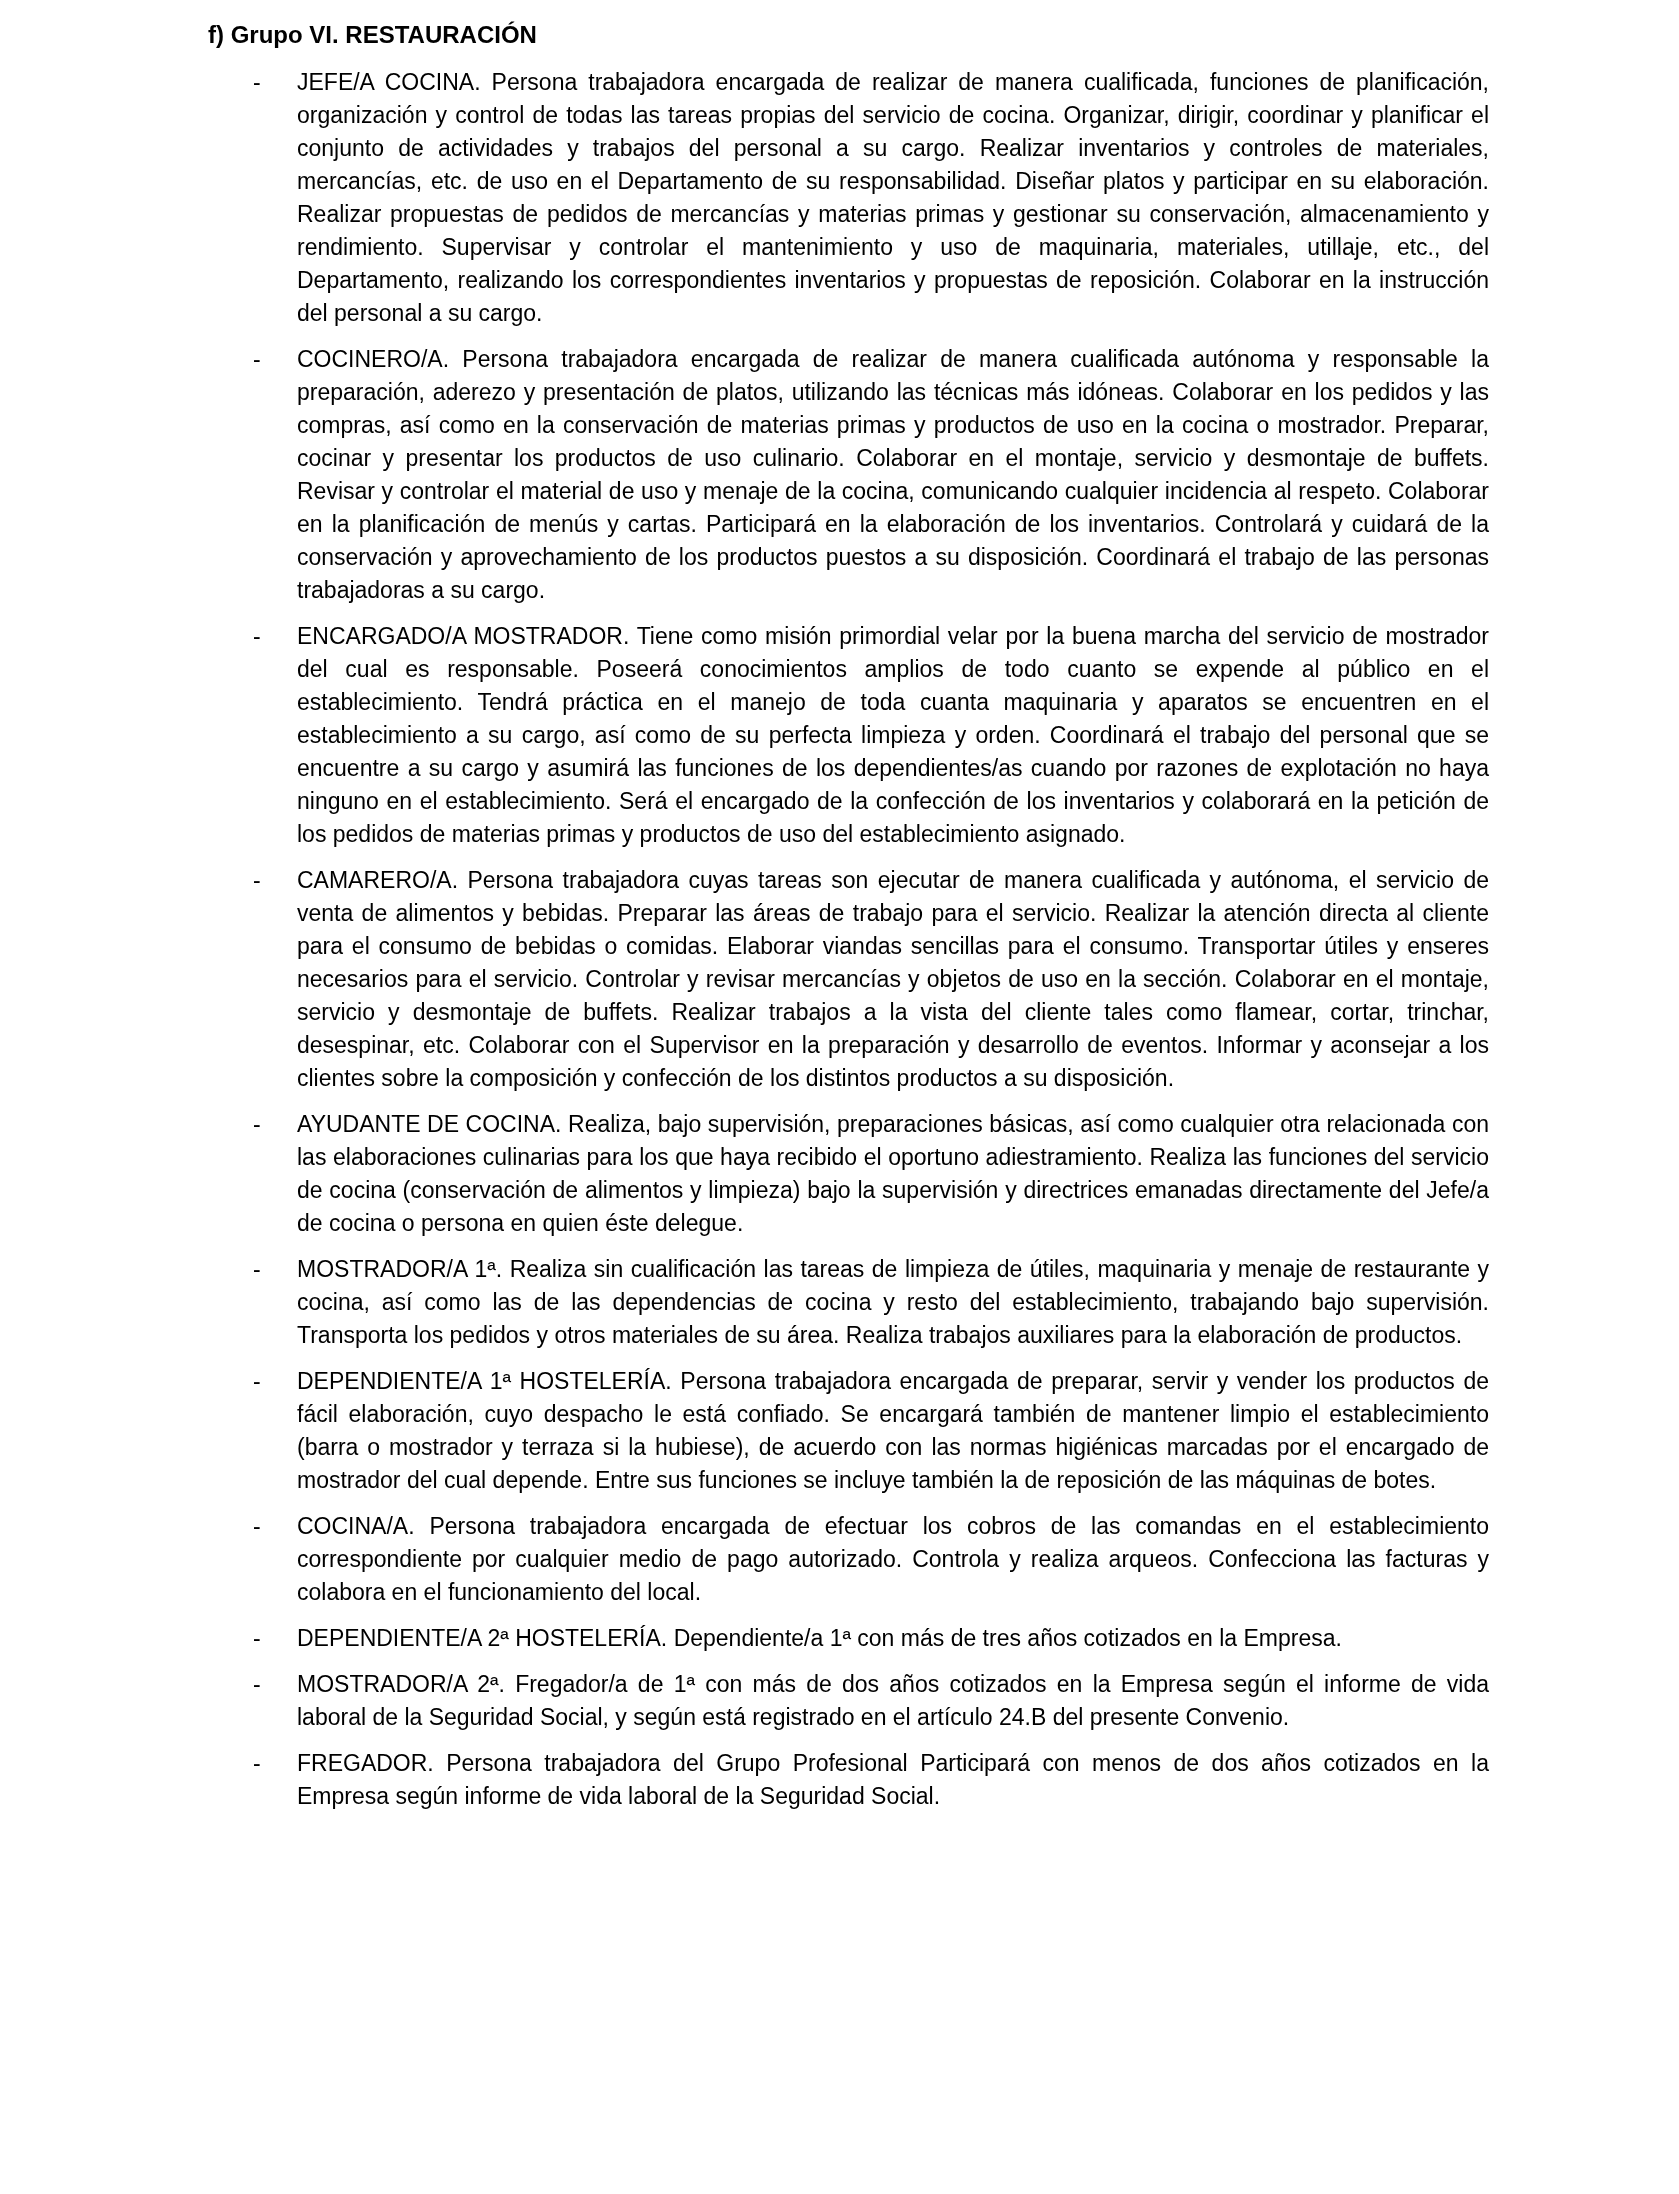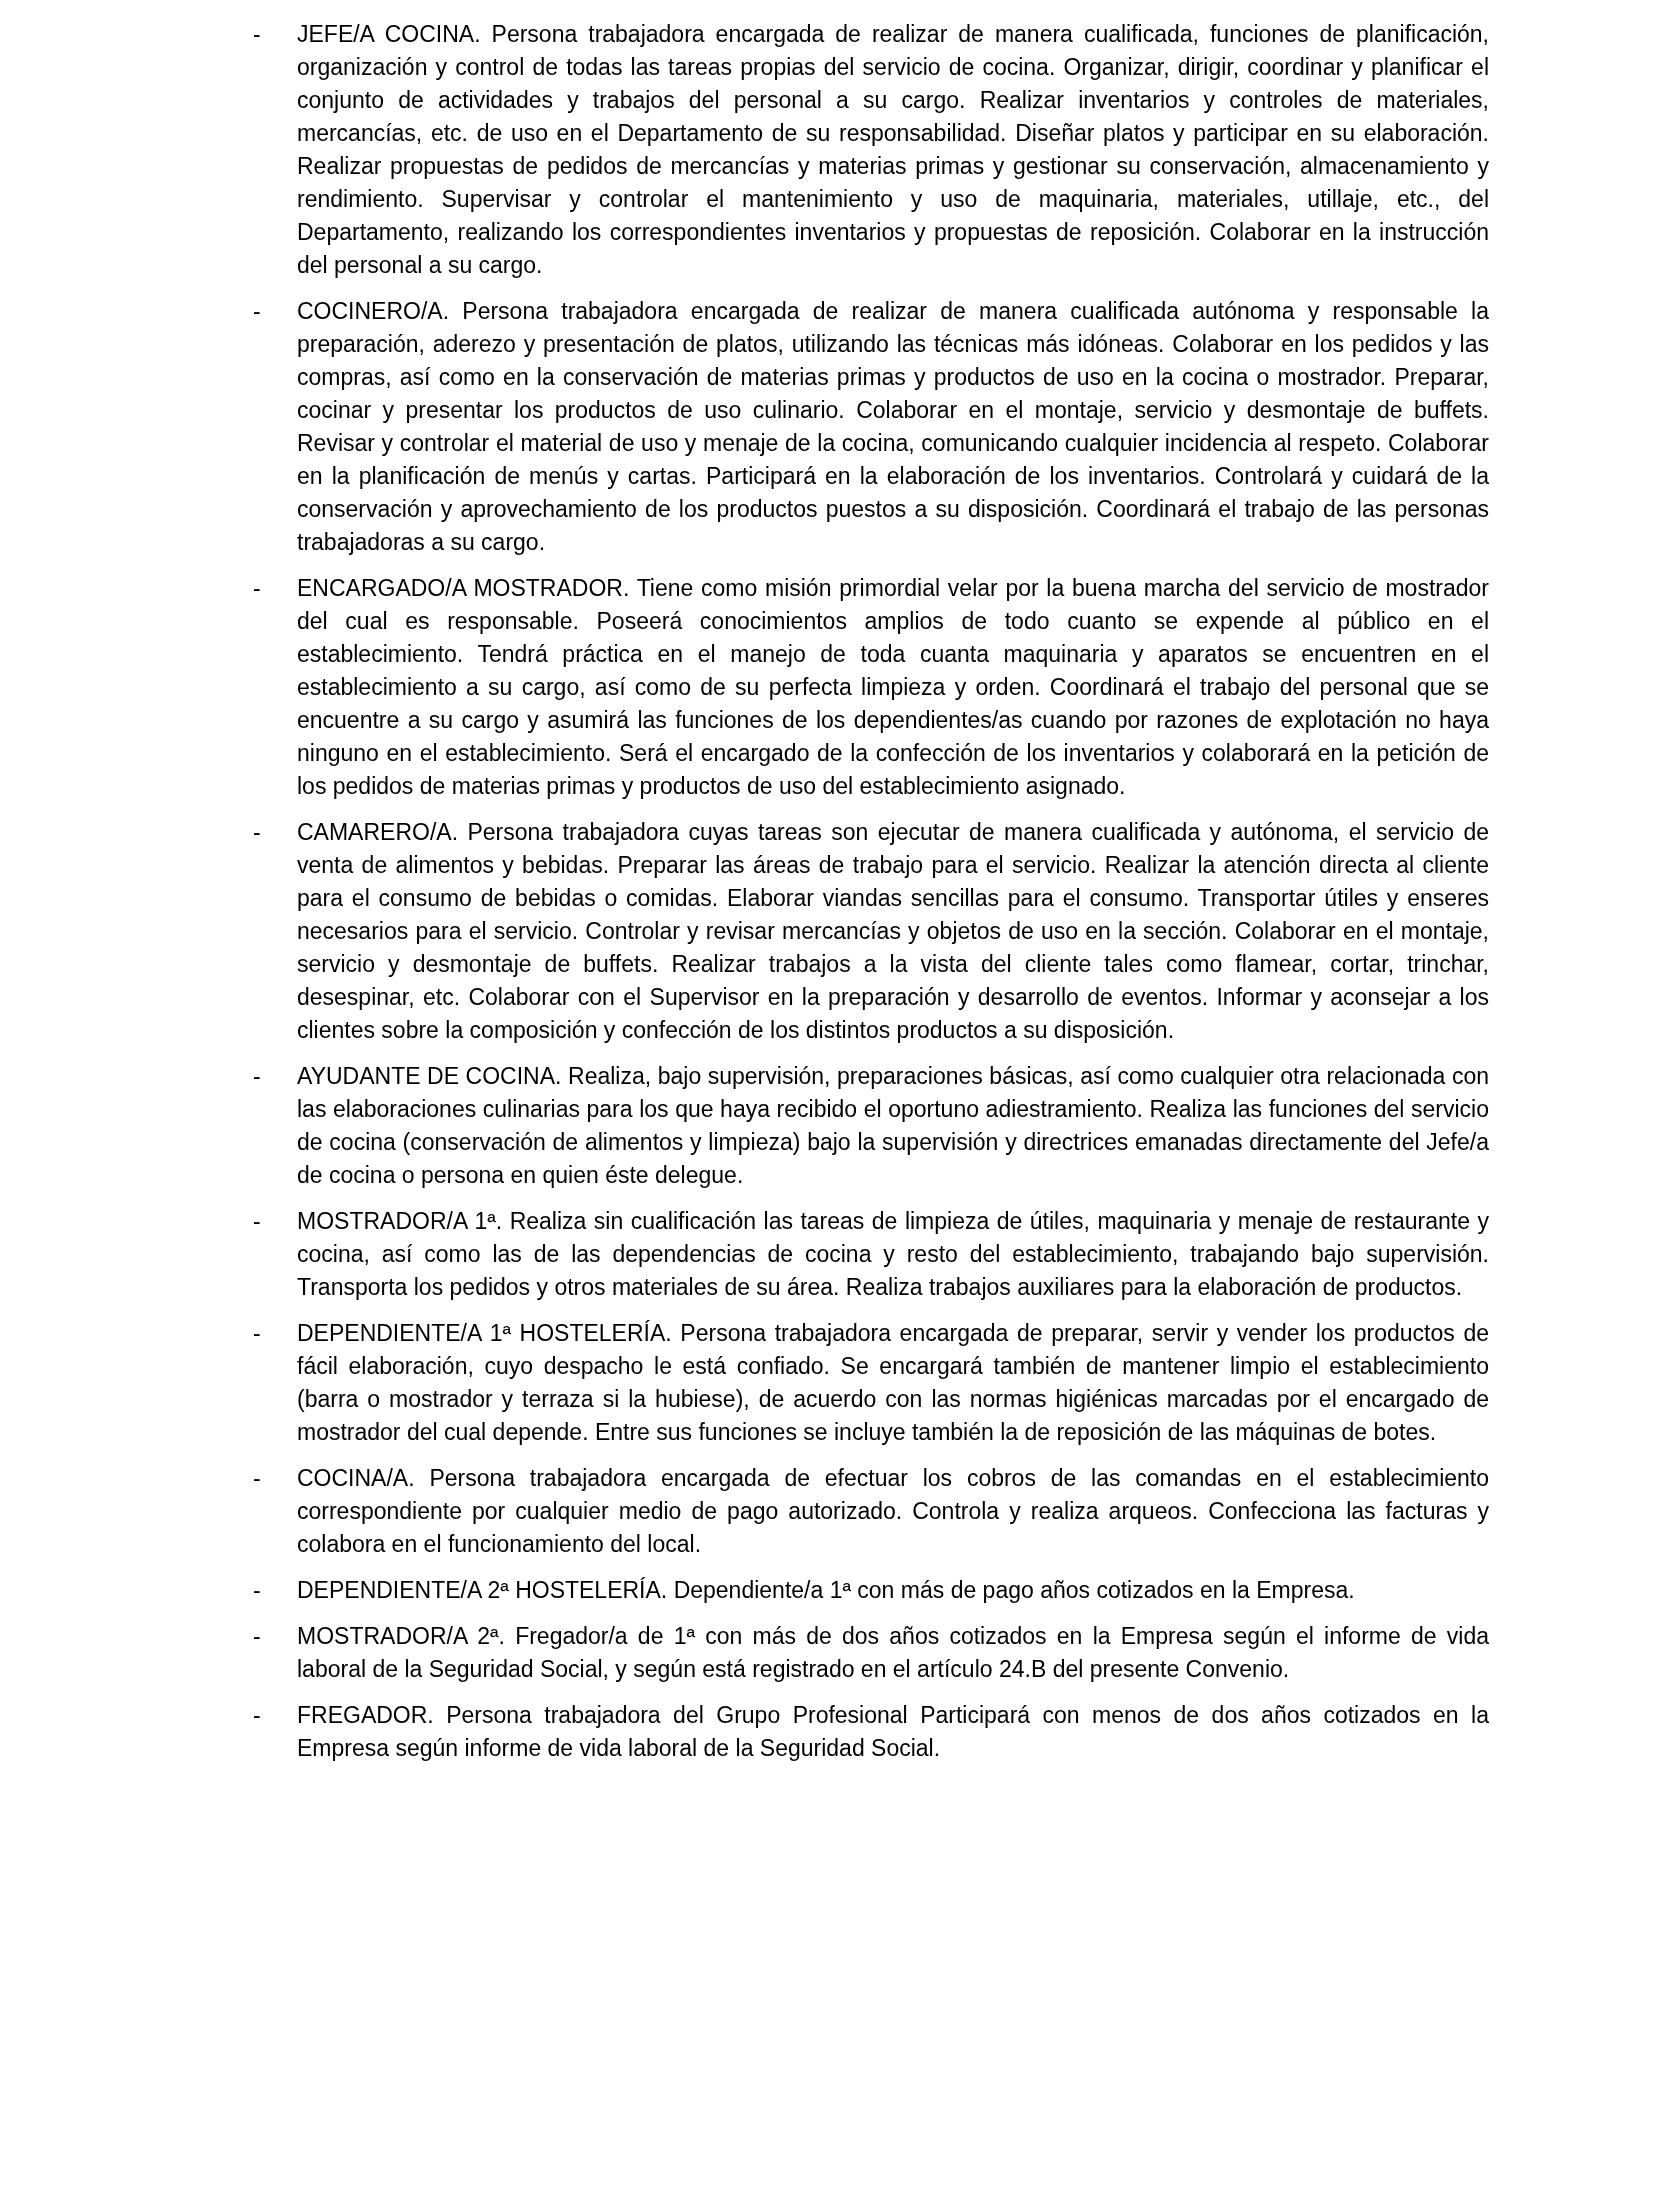--- a/index.html
+++ b/index.html
@@ -38,20 +38,21 @@
   .item-text {
     flex: 1 1 auto;
     text-align: justify;
   }
 </style>
 </head>
 <body>
 
 <div class="page">
 
+  <div class="heading">f) Grupo VI. RESTAURACIÓN</div>
 
   <div class="job-list">
 
     <div class="job-item">
       <span class="marker">-</span>
       <p class="item-text"><span>JEFE/A COCINA.</span> <span>Persona trabajadora encargada de realizar de manera cualificada, funciones de planificación, organización y control de todas las tareas propias del servicio de cocina. Organizar, dirigir, coordinar y planificar el conjunto de actividades y trabajos del personal a su cargo. Realizar inventarios y controles de materiales, mercancías, etc. de uso en el Departamento de su responsabilidad. Diseñar platos y participar en su elaboración. Realizar propuestas de pedidos de mercancías y materias primas y gestionar su conservación, almacenamiento y rendimiento. Supervisar y controlar el mantenimiento y uso de maquinaria, materiales, utillaje, etc., del Departamento, realizando los correspondientes inventarios y propuestas de reposición. Colaborar en la instrucción del personal a su cargo.</span></p>
     </div>
 
     <div class="job-item">
       <span class="marker">-</span>
@@ -83,21 +84,21 @@
       <p class="item-text"><span>DEPENDIENTE/A 1ª HOSTELERÍA.</span> <span>Persona trabajadora encargada de preparar, servir y vender los productos de fácil elaboración, cuyo despacho le está confiado. Se encargará también de mantener limpio el establecimiento (barra o mostrador y terraza si la hubiese), de acuerdo con las normas higiénicas marcadas por el encargado de mostrador del cual depende. Entre sus funciones se incluye también la de reposición de las máquinas de botes.</span></p>
     </div>
 
     <div class="job-item">
       <span class="marker">-</span>
       <p class="item-text"><span>COCINA/A.</span> <span>Persona trabajadora encargada de efectuar los cobros de las comandas en el establecimiento correspondiente por cualquier medio de pago autorizado. Controla y realiza arqueos. Confecciona las facturas y colabora en el funcionamiento del local.</span></p>
     </div>
 
     <div class="job-item">
       <span class="marker">-</span>
-      <p class="item-text"><span>DEPENDIENTE/A 2ª HOSTELERÍA.</span> <span>Dependiente/a 1ª con más de pago años cotizados en la Empresa.</span></p>
+      <p class="item-text"><span>DEPENDIENTE/A 2ª HOSTELERÍA.</span> <span>Dependiente/a 1ª con más de tres años cotizados en la Empresa.</span></p>
     </div>
 
     <div class="job-item">
       <span class="marker">-</span>
       <p class="item-text"><span>MOSTRADOR/A 2ª.</span> <span>Fregador/a de 1ª con más de dos años cotizados en la Empresa según el informe de vida laboral de la Seguridad Social, y según está registrado en el artículo 24.B del presente Convenio.</span></p>
     </div>
 
     <div class="job-item">
       <span class="marker">-</span>
       <p class="item-text"><span>FREGADOR.</span> <span>Persona trabajadora del Grupo Profesional Participará con menos de dos años cotizados en la Empresa según informe de vida laboral de la Seguridad Social.</span></p>

